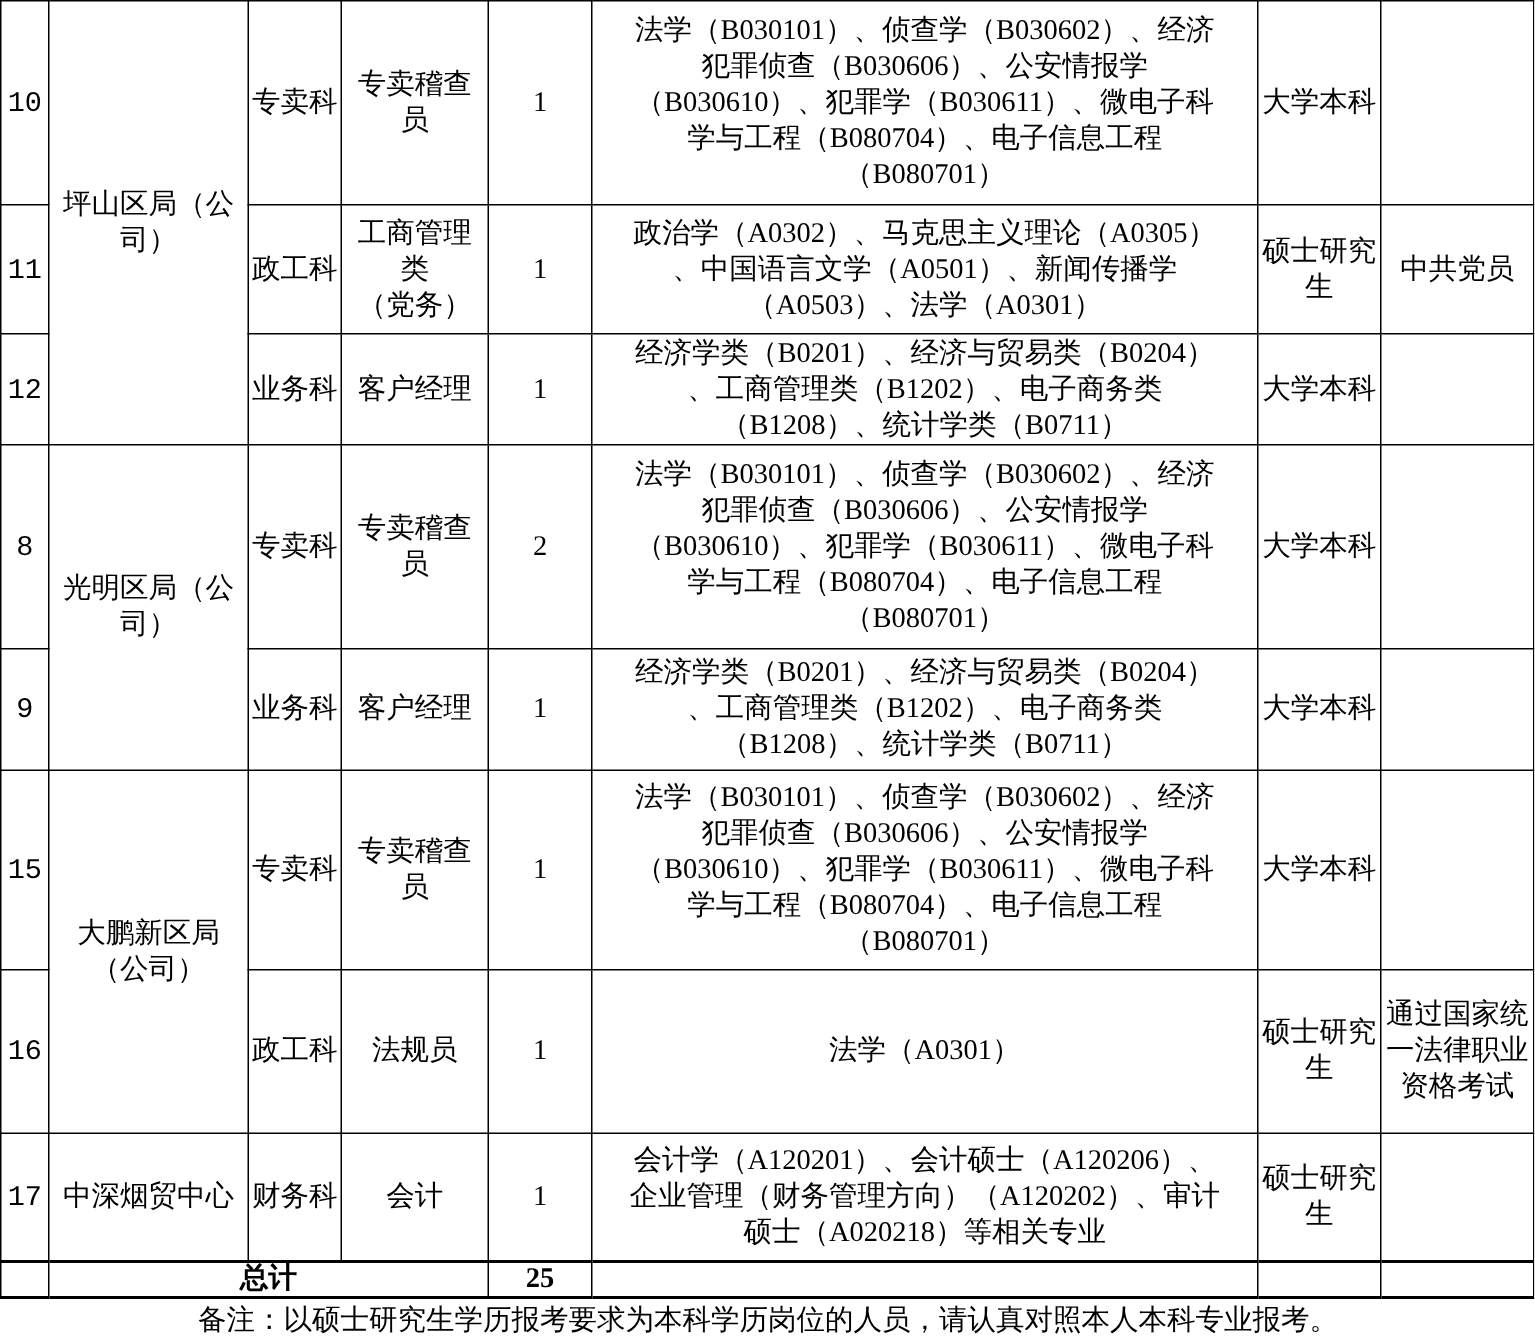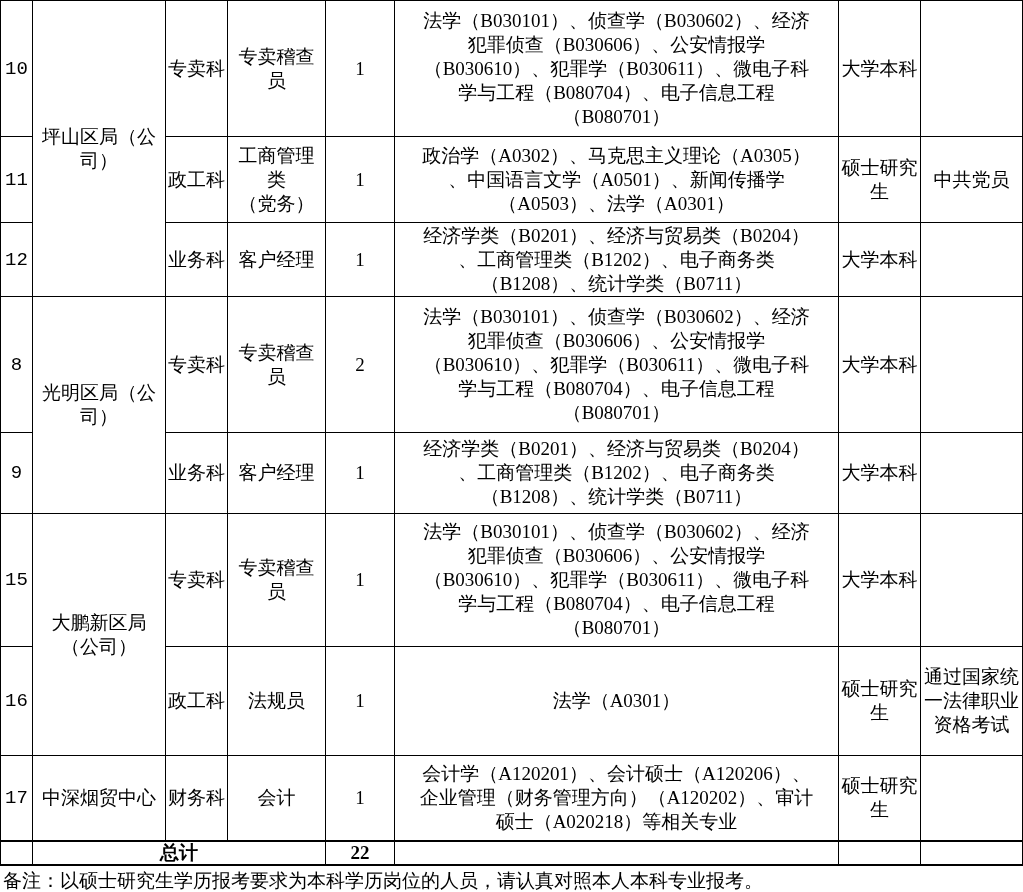--- a/index.html
+++ b/index.html
@@ -29,21 +29,21 @@
   td.c-other { padding: 0 10px; }
   tr.total-row { height: 24px; }
   tr.total-row td {
     border-top: 2px solid #000000;
     border-bottom: 2px solid #000000;
     font-weight: bold; line-height: 22px;
   }
   td.total-label { text-align: right; padding-right: 6px; margin-left: 36px; }
   td.total-value { text-align: center; }
   .note {
-    font-size: 19px; line-height: 25px; text-align: left;
+    font-size: 19px; line-height: 25px; text-align: center;
     padding: 2px 2px 0 3px; white-space: nowrap; overflow: hidden;
   }
 </style>
 </head>
 <body>
 
 <div id="page">
   <table class="jobs">
     <colgroup>
       <col style="width:32px">
@@ -151,21 +151,21 @@
 企业管理（财务管理方向）（A120202）、审计
 硕士（A020218）等相关专业</td>
           <td class="c-edu">硕士研究生</td>
           <td class="c-other"></td>
         </tr>
       </tbody>
     <tbody>
       <tr class="total-row">
         <td class="c-num"></td>
         <td colspan="3" class="total-label">总计</td>
-        <td class="total-value">22</td>
+        <td class="total-value">25</td>
         <td></td>
         <td></td>
         <td></td>
       </tr>
     </tbody>
   </table>
   <div class="note">备注：以硕士研究生学历报考要求为本科学历岗位的人员，请认真对照本人本科专业报考。</div>
 </div>
 
 </body></html>

